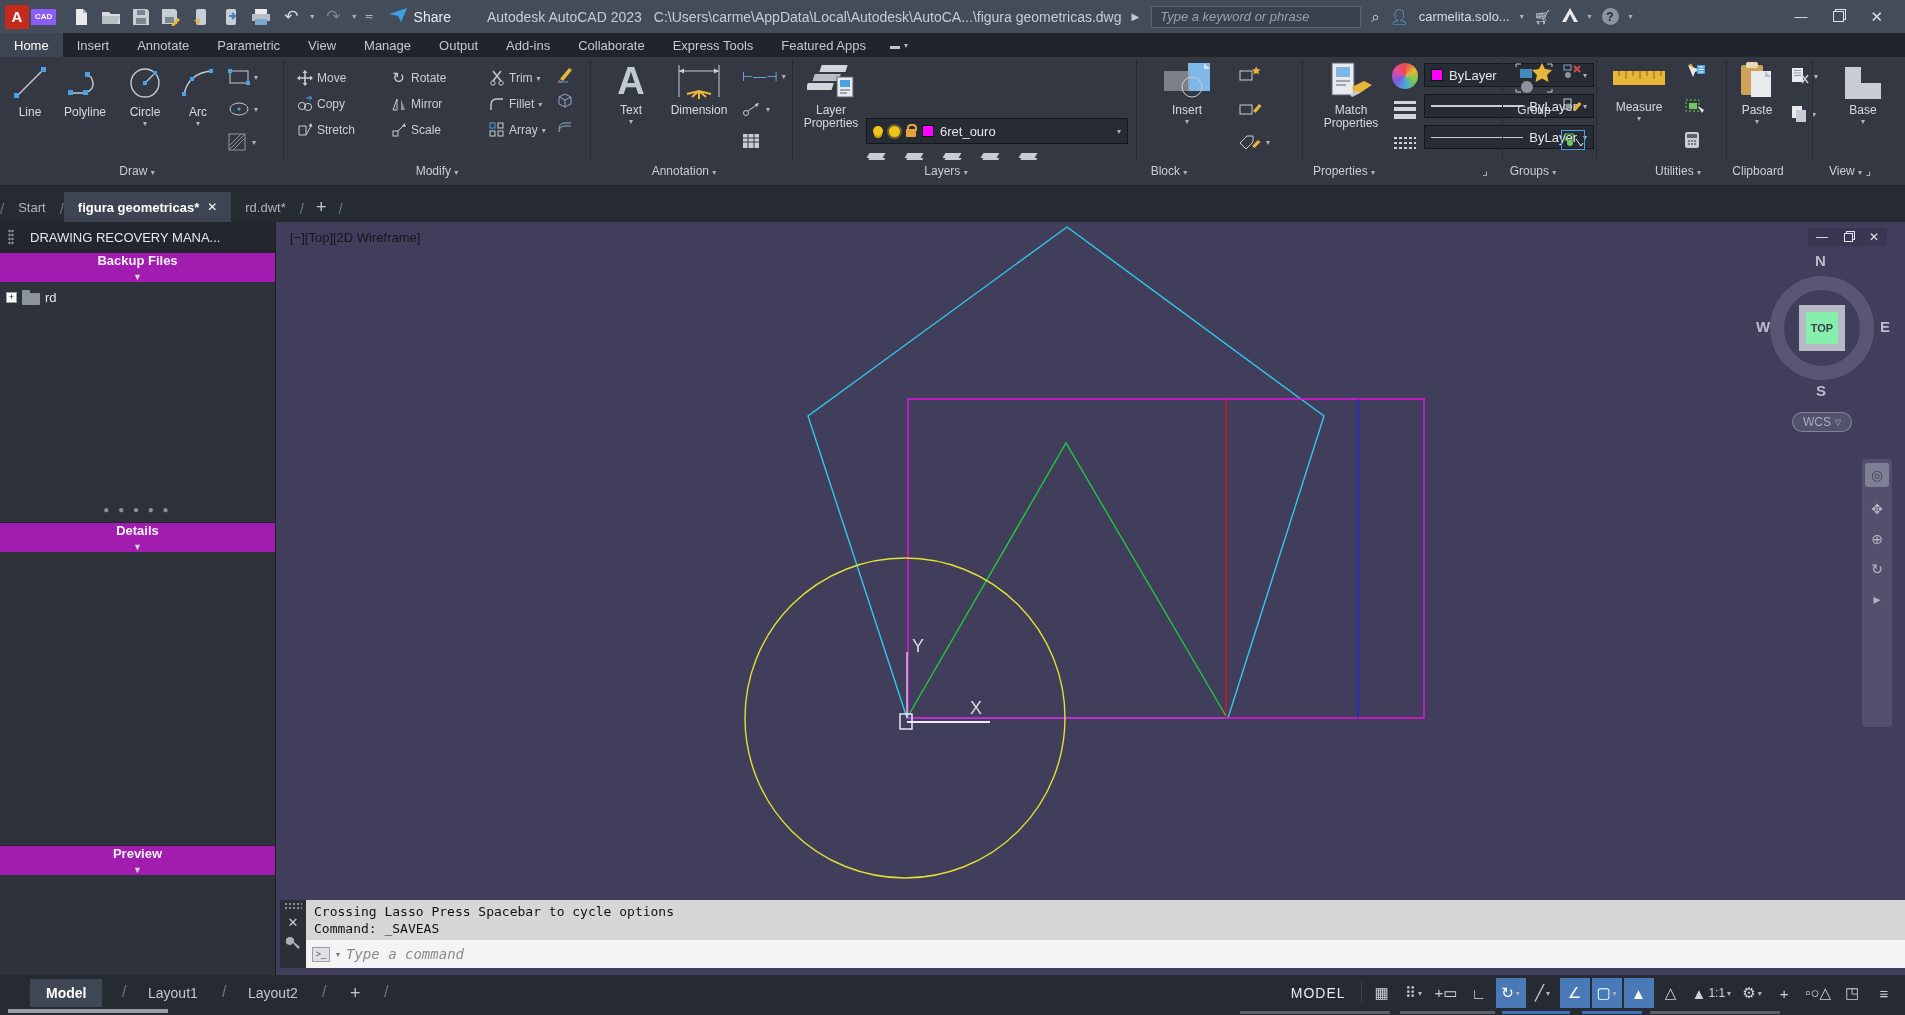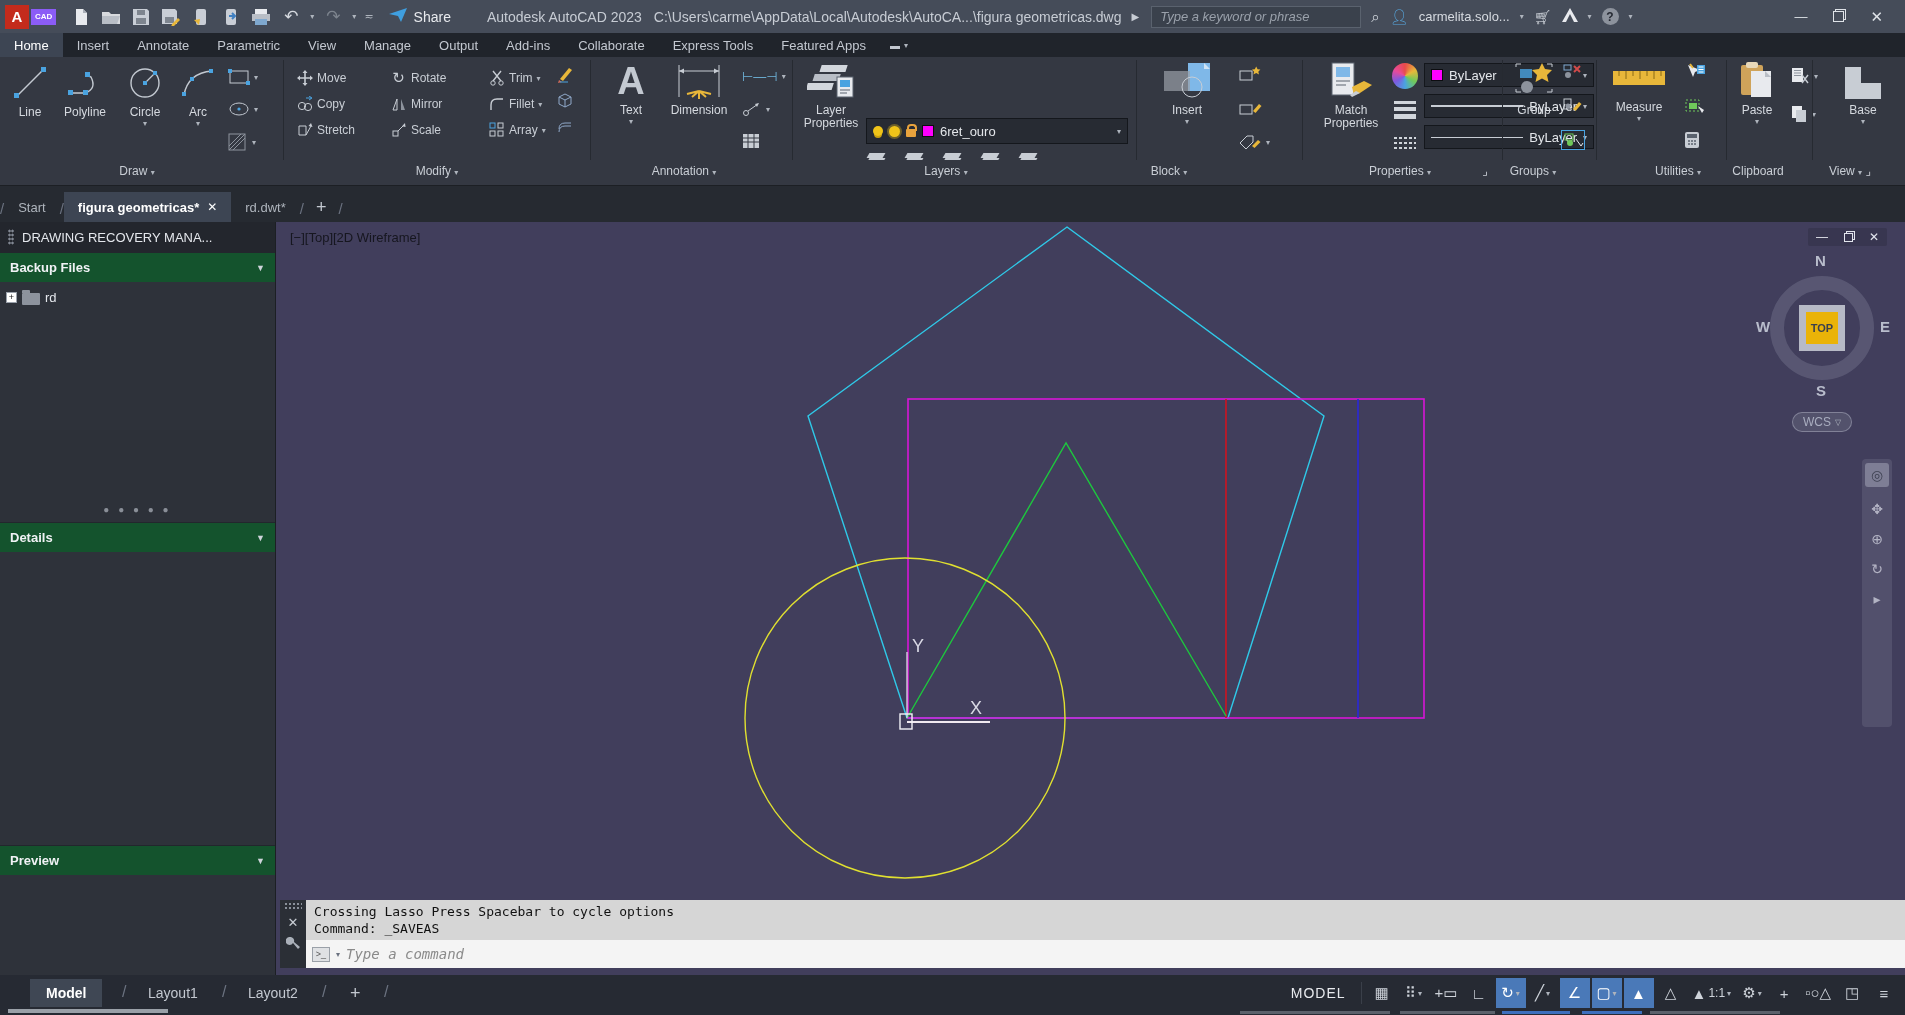--- a/index.html
+++ b/index.html
@@ -68,42 +68,42 @@
 
   
   #filetabs { position:absolute; left:0; top:186px; width:1905px; height:36px; background:#262a31; display:flex; align-items:flex-end; }
   .ftab { height:30px; display:flex; align-items:center; padding:0 14px; color:#aeb4bc; font-size:13px; gap:8px; }
   .ftab.active { background:#3d4553; color:#fff; font-weight:bold; }
   .fsl { color:#6b7280; font-size:15px; align-self:center; margin-top:8px; }
   .fplus { color:#c3c8d0; font-size:18px; padding:0 12px; align-self:center; margin-top:6px; }
 
   
   #palette { position:absolute; left:0; top:222px; width:276px; height:753px; background:#2d3139; border-right:1px solid #1c1f24; }
-  .pal-head { height:30px; display:flex; align-items:center; gap:8px; padding:0 8px; color:#e4e7ec; font-size:13px; background:#23262d; }
+  .pal-head { height:30px; display:flex; align-items:center; gap:16px; padding:0 8px; color:#e4e7ec; font-size:13px; background:#23262d; }
   .grip-v { width:6px; height:16px; background-image:radial-gradient(#828894 1px, transparent 1.2px); background-size:3px 4px; }
   .pal-bar { height:30px; display:flex; align-items:center; justify-content:space-between; padding:0 10px;
-             background:#14532d; color:#f0f2f5; font-size:13px; font-weight:bold; border-top:1px solid #23262d; }
+             background:#a21caf; color:#f0f2f5; font-size:13px; font-weight:bold; border-top:1px solid #23262d;flex-direction:column; }
   .pal-bar .caret { font-size:9px; color:#cfd4db; }
   .pal-tree { height:148px; background:#2e323a; padding:8px 6px; }
   .tree-item { display:flex; align-items:center; gap:5px; color:#e4e7ec; font-size:13px; }
   .expander { width:11px; height:11px; border:1px solid #9aa1ab; background:#fff; color:#222; font-size:9px; line-height:9px; text-align:center; }
   .folder { width:18px; height:12px; background:#8d939d; border-radius:1px; position:relative; margin-top:3px; }
   .folder:before { content:""; position:absolute; top:-3px; left:0; width:8px; height:3px; background:#8d939d; border-radius:1px 1px 0 0; }
   .dots5 { color:#8a8f98; font-size:10px; letter-spacing:3px; text-align:center; height:18px; }
 
   
   #canvas { position:absolute; left:276px; top:222px; width:1629px; height:753px; background:#413e5c; overflow:hidden; }
   #viewport-label { position:absolute; left:14px; top:8px; color:#16161f; font-size:13px; }
   #dwg-winbtns { position:absolute; right:18px; top:6px; display:flex; gap:16px; color:#e3e6ee; font-size:12px;
                  background:rgba(30,30,45,0.25); padding:2px 8px; border-radius:2px; }
   
   #viewcube { position:absolute; left:1480px; top:30px; width:132px; height:200px; color:#b9bdcc; }
   .vc-ring { position:absolute; left:14px; top:24px; width:104px; height:104px; border-radius:50%; border:14px solid rgba(195,198,215,0.18); }
   .vc-top { position:absolute; left:43px; top:53px; width:46px; height:46px; background:#b7bac6; display:flex; align-items:center; justify-content:center; }
-  .vc-top-inner { width:32px; height:32px; background:#eab308; display:flex; align-items:center; justify-content:center;
+  .vc-top-inner { width:32px; height:32px; background:#86efac; display:flex; align-items:center; justify-content:center;
                   color:#3a3f4e; font-size:11px; font-weight:bold; }
   .vc-n { position:absolute; left:59px; top:0px;  font-size:15px; font-weight:bold; }
   .vc-s { position:absolute; left:60px; top:130px; font-size:15px; font-weight:bold; }
   .vc-w { position:absolute; left:0px;  top:66px; font-size:15px; font-weight:bold; }
   .vc-e { position:absolute; left:124px; top:66px; font-size:15px; font-weight:bold; }
   #wcs { position:absolute; left:1516px; top:190px; width:60px; height:20px; border-radius:10px;
          background:rgba(150,153,170,0.22); border:1px solid rgba(185,188,205,0.45);
          color:#a9adbf; font-size:12px; display:flex; align-items:center; justify-content:center; gap:4px; }
   
   #navbar { position:absolute; left:1586px; top:237px; width:30px; height:268px; background:rgba(128,130,150,0.28);
@@ -707,21 +707,21 @@
       <span class="caret">▾</span>
   </div>
 </div>
 
 <div id="riblabels">
   <span class="plabel" style="left:137px;"><span>Draw</span> <span class="caret">▾</span></span>
   <span class="plabel" style="left:437px;"><span>Modify</span> <span class="caret">▾</span></span>
   <span class="plabel" style="left:684px;"><span>Annotation</span> <span class="caret">▾</span></span>
   <span class="plabel" style="left:946px;"><span>Layers</span> <span class="caret">▾</span></span>
   <span class="plabel" style="left:1169px;"><span>Block</span> <span class="caret">▾</span></span>
-  <span class="plabel" style="left:1400px;"><span>Properties</span> <span class="caret">▾</span></span>
+  <span class="plabel" style="left:1344px;"><span>Properties</span> <span class="caret">▾</span></span>
   <span class="plabel" style="left:1485px;">⌟</span>
   <span class="plabel" style="left:1533px;"><span>Groups</span> <span class="caret">▾</span></span>
   <span class="plabel" style="left:1650px;margin-left:28px;"><span>Utilities</span> <span class="caret">▾</span></span>
   <span class="plabel" style="left:1758px;"><span>Clipboard</span></span>
   <span class="plabel" style="left:1850px;"><span>View</span> <span class="caret">▾</span> ⌟</span>
 </div>
 
 <div id="filetabs">
   <span class="fsl">/</span>
   <div class="ftab">

